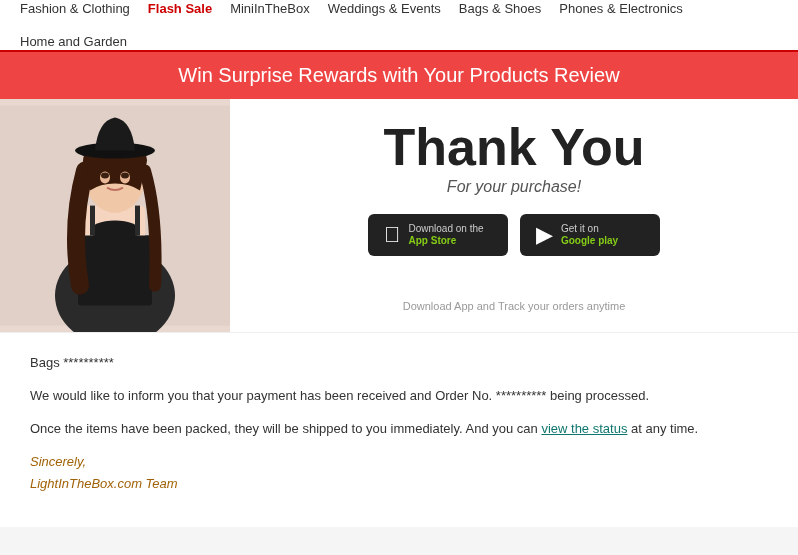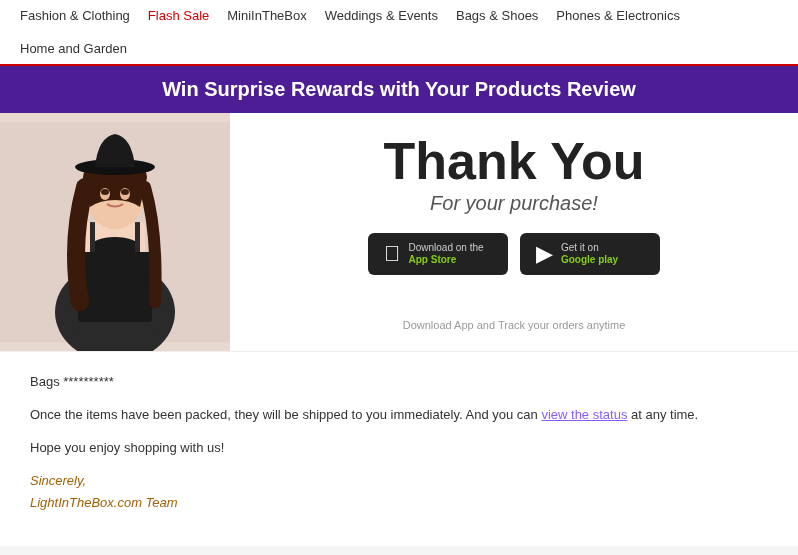--- a/index.html
+++ b/index.html
@@ -7,46 +7,46 @@
       font-family: Arial, sans-serif;
       font-size: 13px;
       background: #f5f5f5;
       width: 798px;
     }
 
     
     .nav-bar {
       background: #fff;
       border-bottom: 2px solid #cc0000;
-      padding: 8px 20px;
+      padding: 1px 20px;
       display: flex;
       align-items: center;
       gap: 18px;
       flex-wrap: wrap;
     }
     .nav-item {
       color: #333;
       font-size: 13px;
       cursor: pointer;
       text-decoration: none;
       white-space: nowrap;
     }
     .nav-item.flash-sale {
       color: #cc0000;
-      font-weight: normal;
+      font-weight: bold;
     }
 
     
     .red-banner {
-      background: #4c1d95;
+      background: #ef4444;
       color: #fff;
       text-align: center;
       padding: 12px 20px;
       font-size: 20px;
-      font-weight: bold;
+      font-weight: normal;
     }
 
     
     .hero-section {
       background: #fff;
       display: flex;
       align-items: stretch;
       min-height: 220px;
       margin: 0;
       border-bottom: 1px solid #eee;
@@ -76,21 +76,21 @@
       padding: 20px 30px;
     }
     .thank-you-title {
       font-size: 52px;
       font-weight: bold;
       color: #222;
       line-height: 1.1;
       margin-bottom: 2px;
     }
     .thank-you-subtitle {
-      font-size: 20px;
+      font-size: 16px;
       font-style: italic;
       color: #555;
       margin-bottom: 18px;
     }
     .app-buttons {
       display: flex;
       gap: 12px;
       margin-bottom: 8px;
     }
     .app-btn {
@@ -138,21 +138,21 @@
     .email-body p {
       margin-bottom: 12px;
       line-height: 1.6;
       color: #333;
       font-size: 13px;
     }
     .email-body p.orange {
       color: #e07000;
     }
     .email-body a {
-      color: #8b5cf6;
+      color: #0f766e;
     }
     .signature {
       margin-top: 8px;
     }
     .signature p {
       margin-bottom: 2px;
       font-style: italic;
       color: #a16207;
     }
   </style>
@@ -230,21 +230,21 @@
           <span class="app-btn-large">Google play</span>
         </div>
       </div>
     </div>
     <div class="app-download-note">Download App and Track your orders anytime</div>
   </div>
 </div>
 
 <div class="email-body">
   <p>Bags  **********</p>
+  <p>We would like to inform you that your payment has been received and Order No.  **********   being processed.</p>
   <p>
     <span>Once the items have been packed, they will be shipped to you immediately. And you can </span><a href="#">view the status</a><span> at any time.</span>
   </p>
-  <p>Hope you enjoy shopping with us!</p>
   <div class="signature">
     <p>Sincerely,</p>
     <p>LightInTheBox.com Team</p>
   </div>
 </div>
 
 </body></html>

